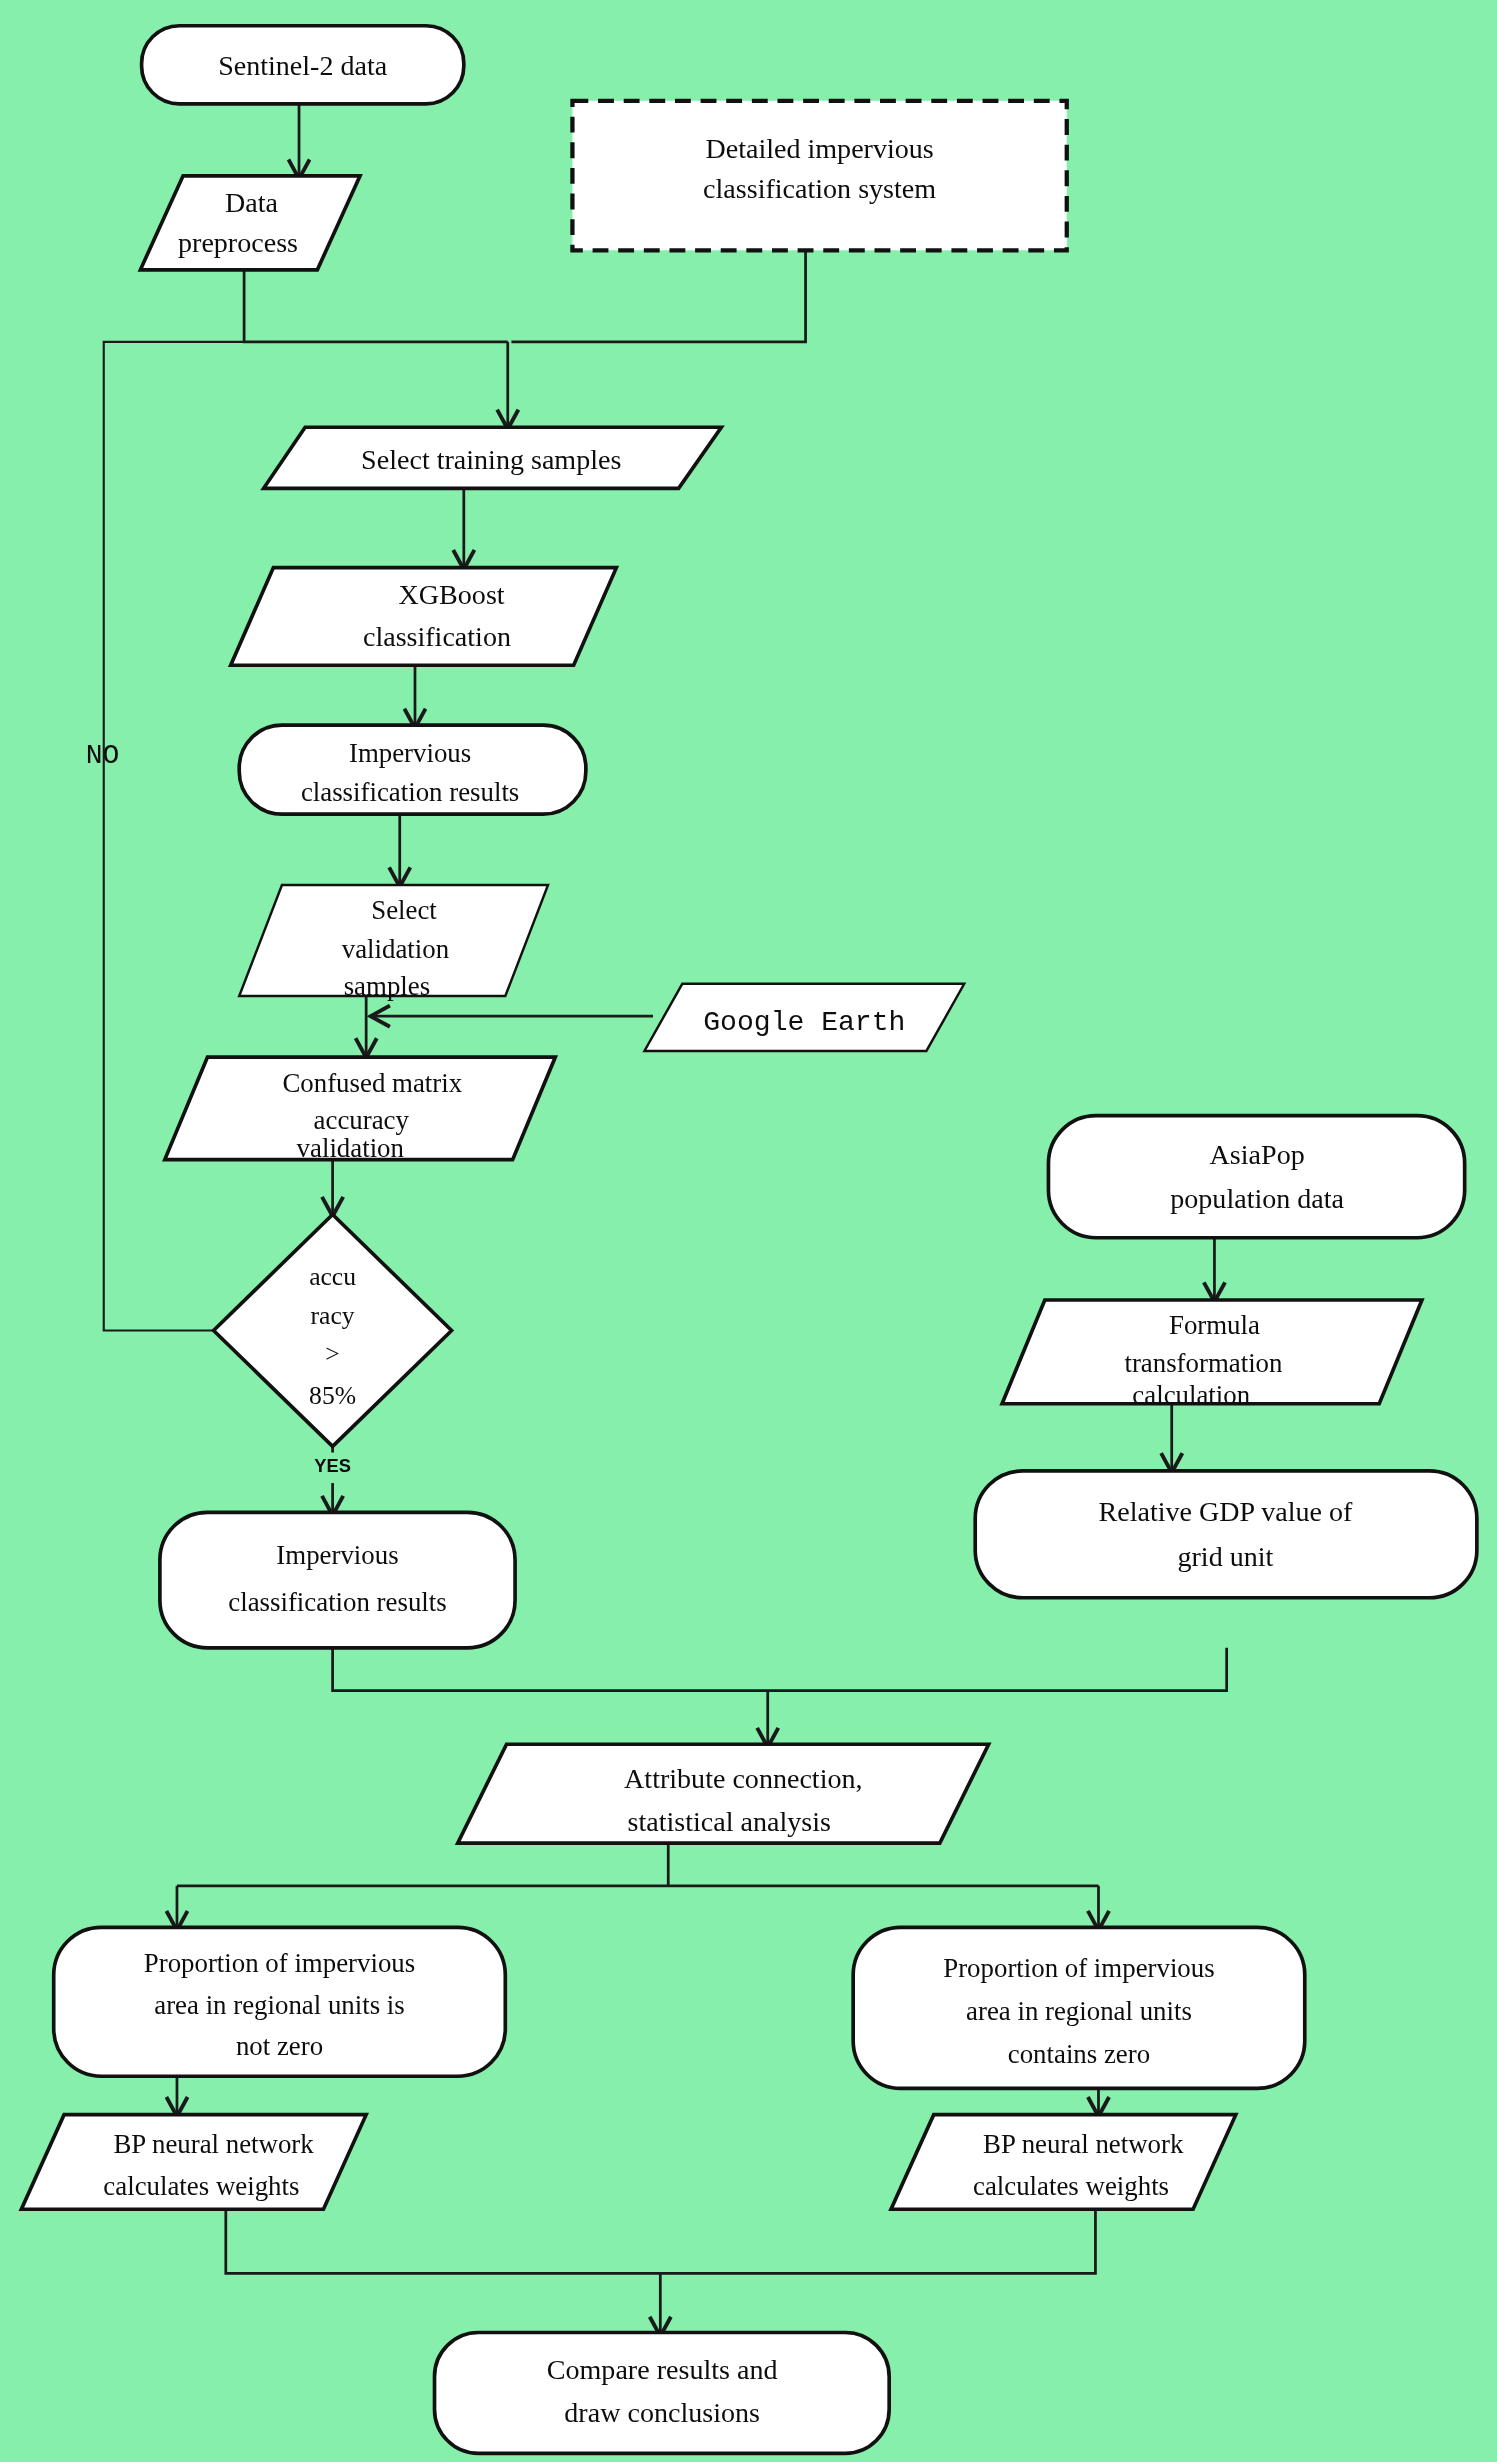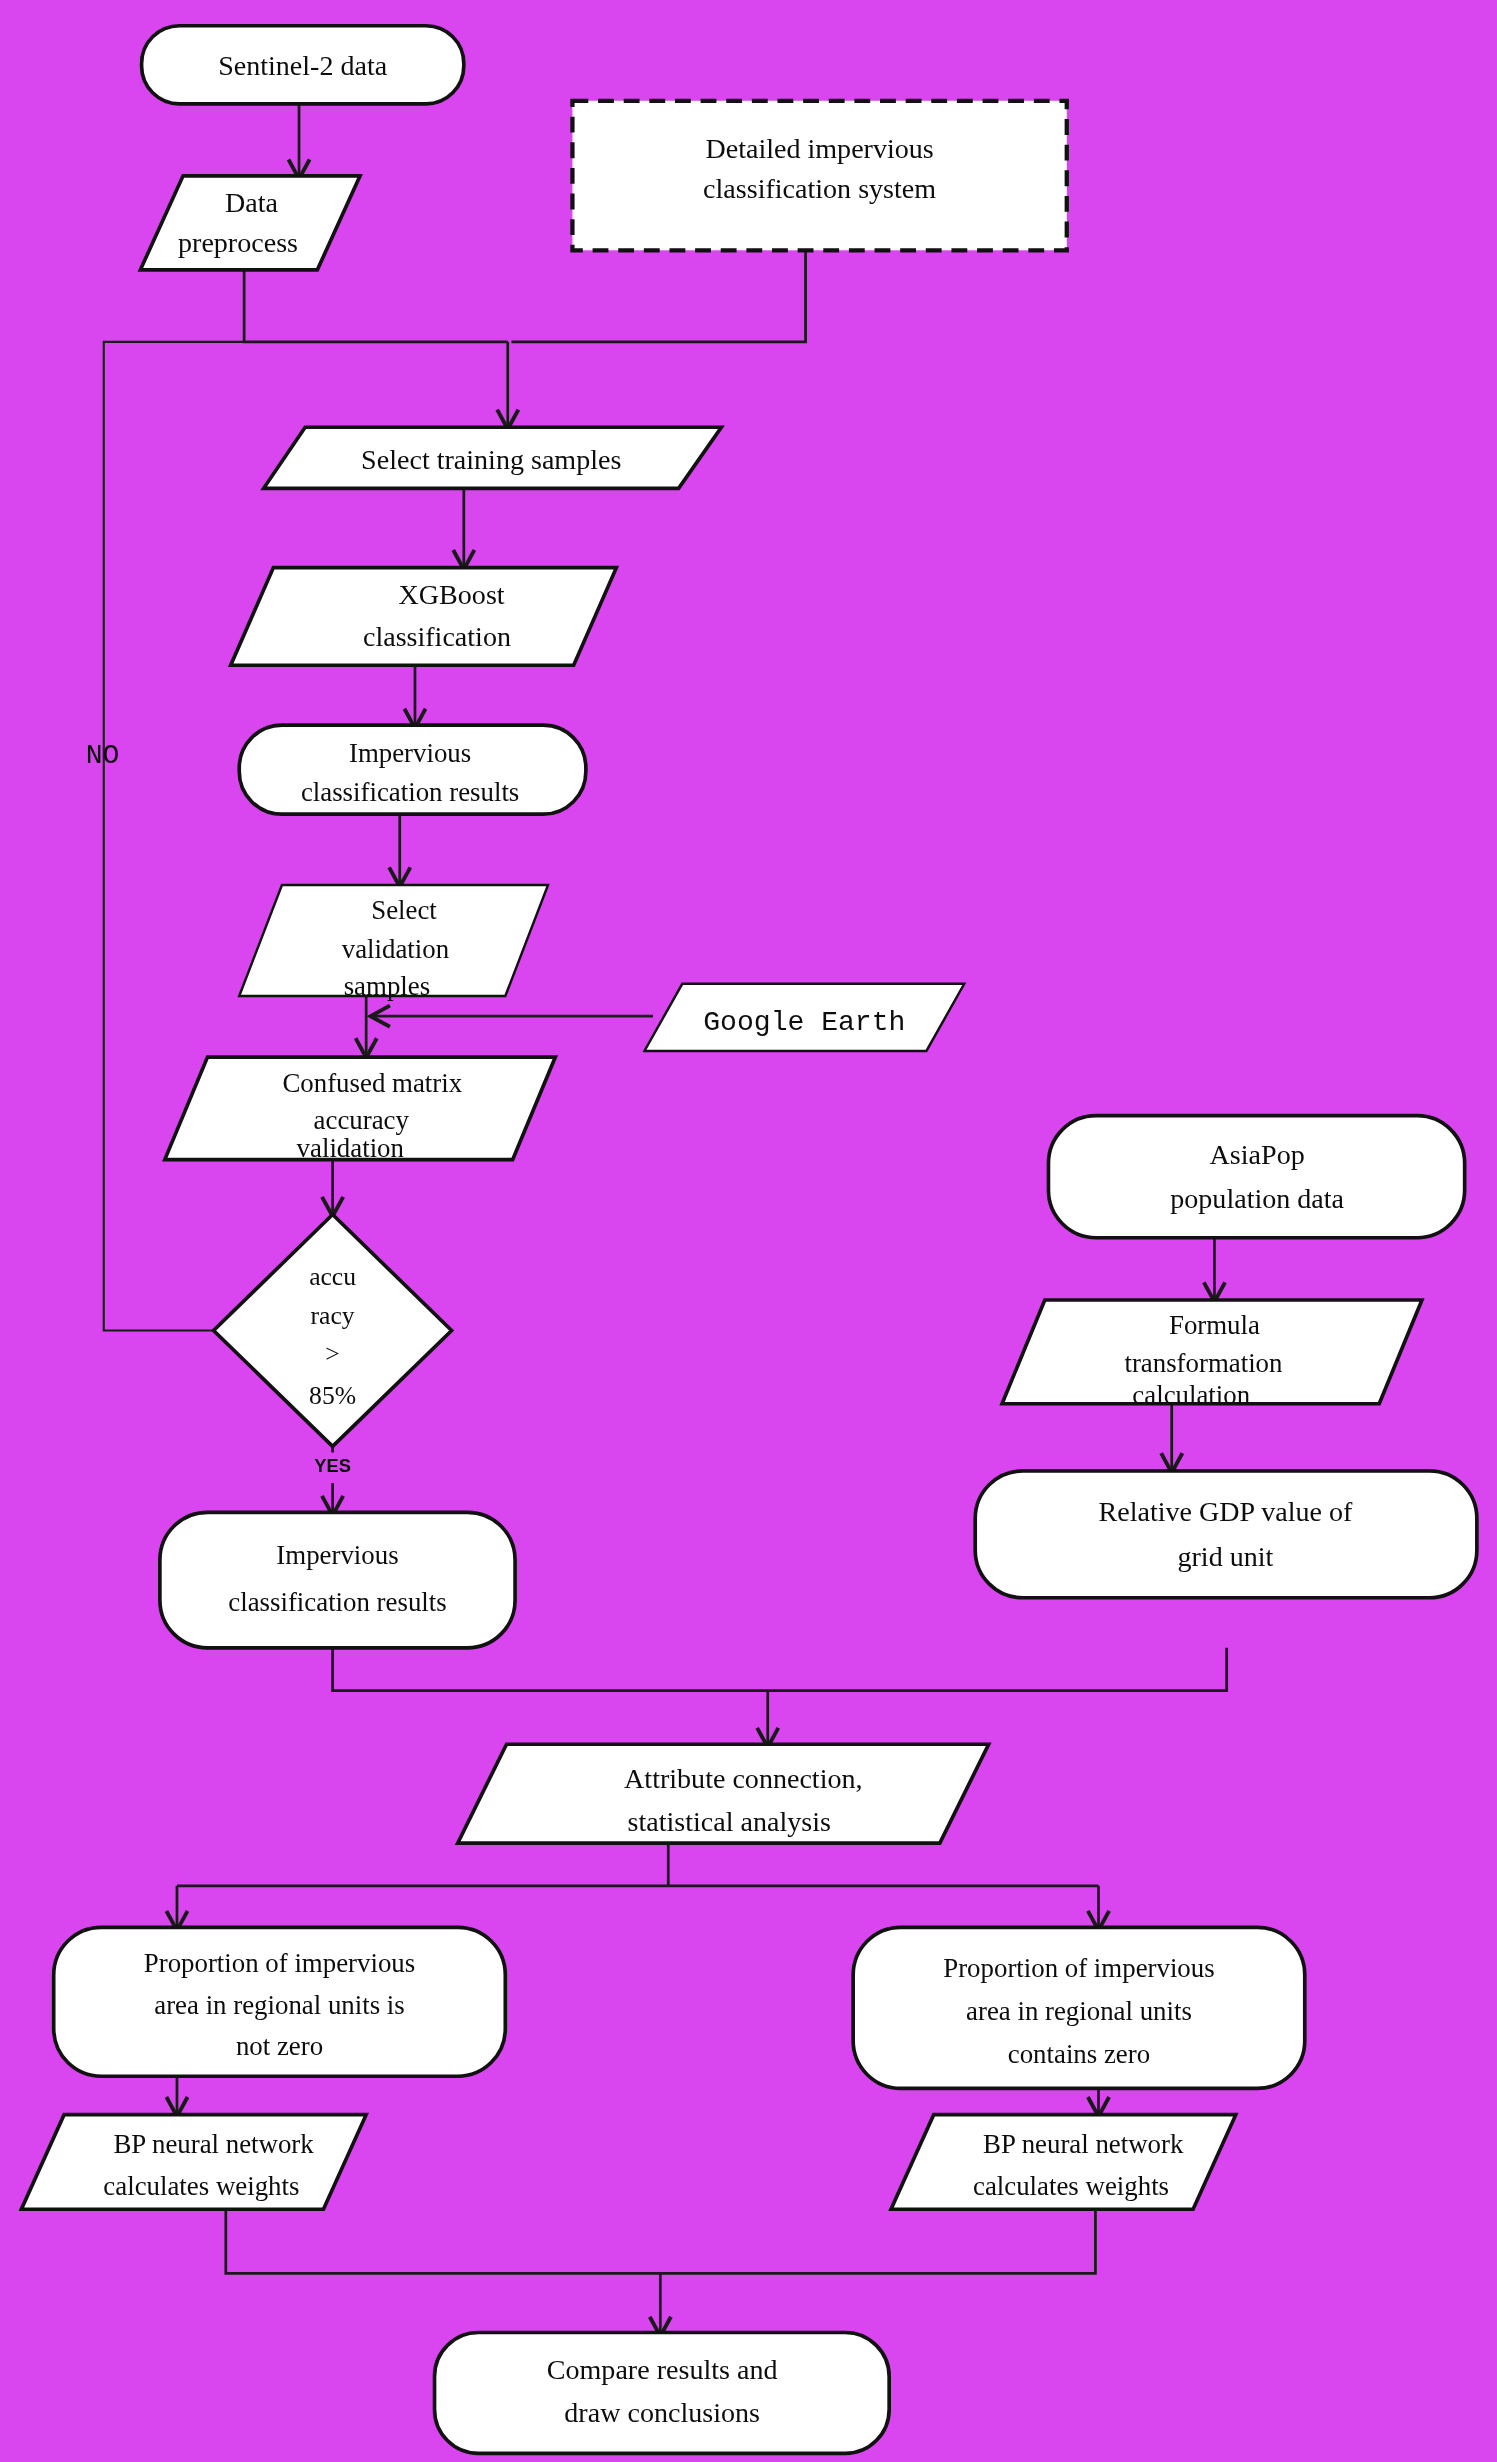--- a/index.html
+++ b/index.html
@@ -1,17 +1,17 @@
 <!DOCTYPE html>
 <html style="font-size:9.8px"><head>
 <meta charset="utf-8">
 <style>
   html,body{margin:0;padding:0;background:#ffffff;}
   body{width:1497px;height:2462px;font-family:"Liberation Serif",serif;}
-  #stage{position:relative;width:1497px;height:2462px;background:#d946ef;overflow:hidden;}
+  #stage{position:relative;width:1497px;height:2462px;background:#86efac;overflow:hidden;}
   svg#flow{position:absolute;top:0;left:0;width:1497px;height:2462px;}
   .shape{fill:#ffffff;stroke:#111111;}
   .shape-thin{stroke-width:4;}
   .shape-thick{stroke-width:6;}
   .dashed{fill:#ffffff;stroke:#111111;stroke-width:7;stroke-dasharray:26 16;}
   .conn{fill:none;stroke:#1a1a1a;stroke-width:4.5;}
   .conn-thin{fill:none;stroke:#1a1a1a;stroke-width:3.5;}
   .lbl{font-family:"Liberation Serif",serif;fill:#0d0d0d;text-anchor:middle;}
   .lbl-46{font-size:46px;}
   .lbl-44{font-size:44px;}

